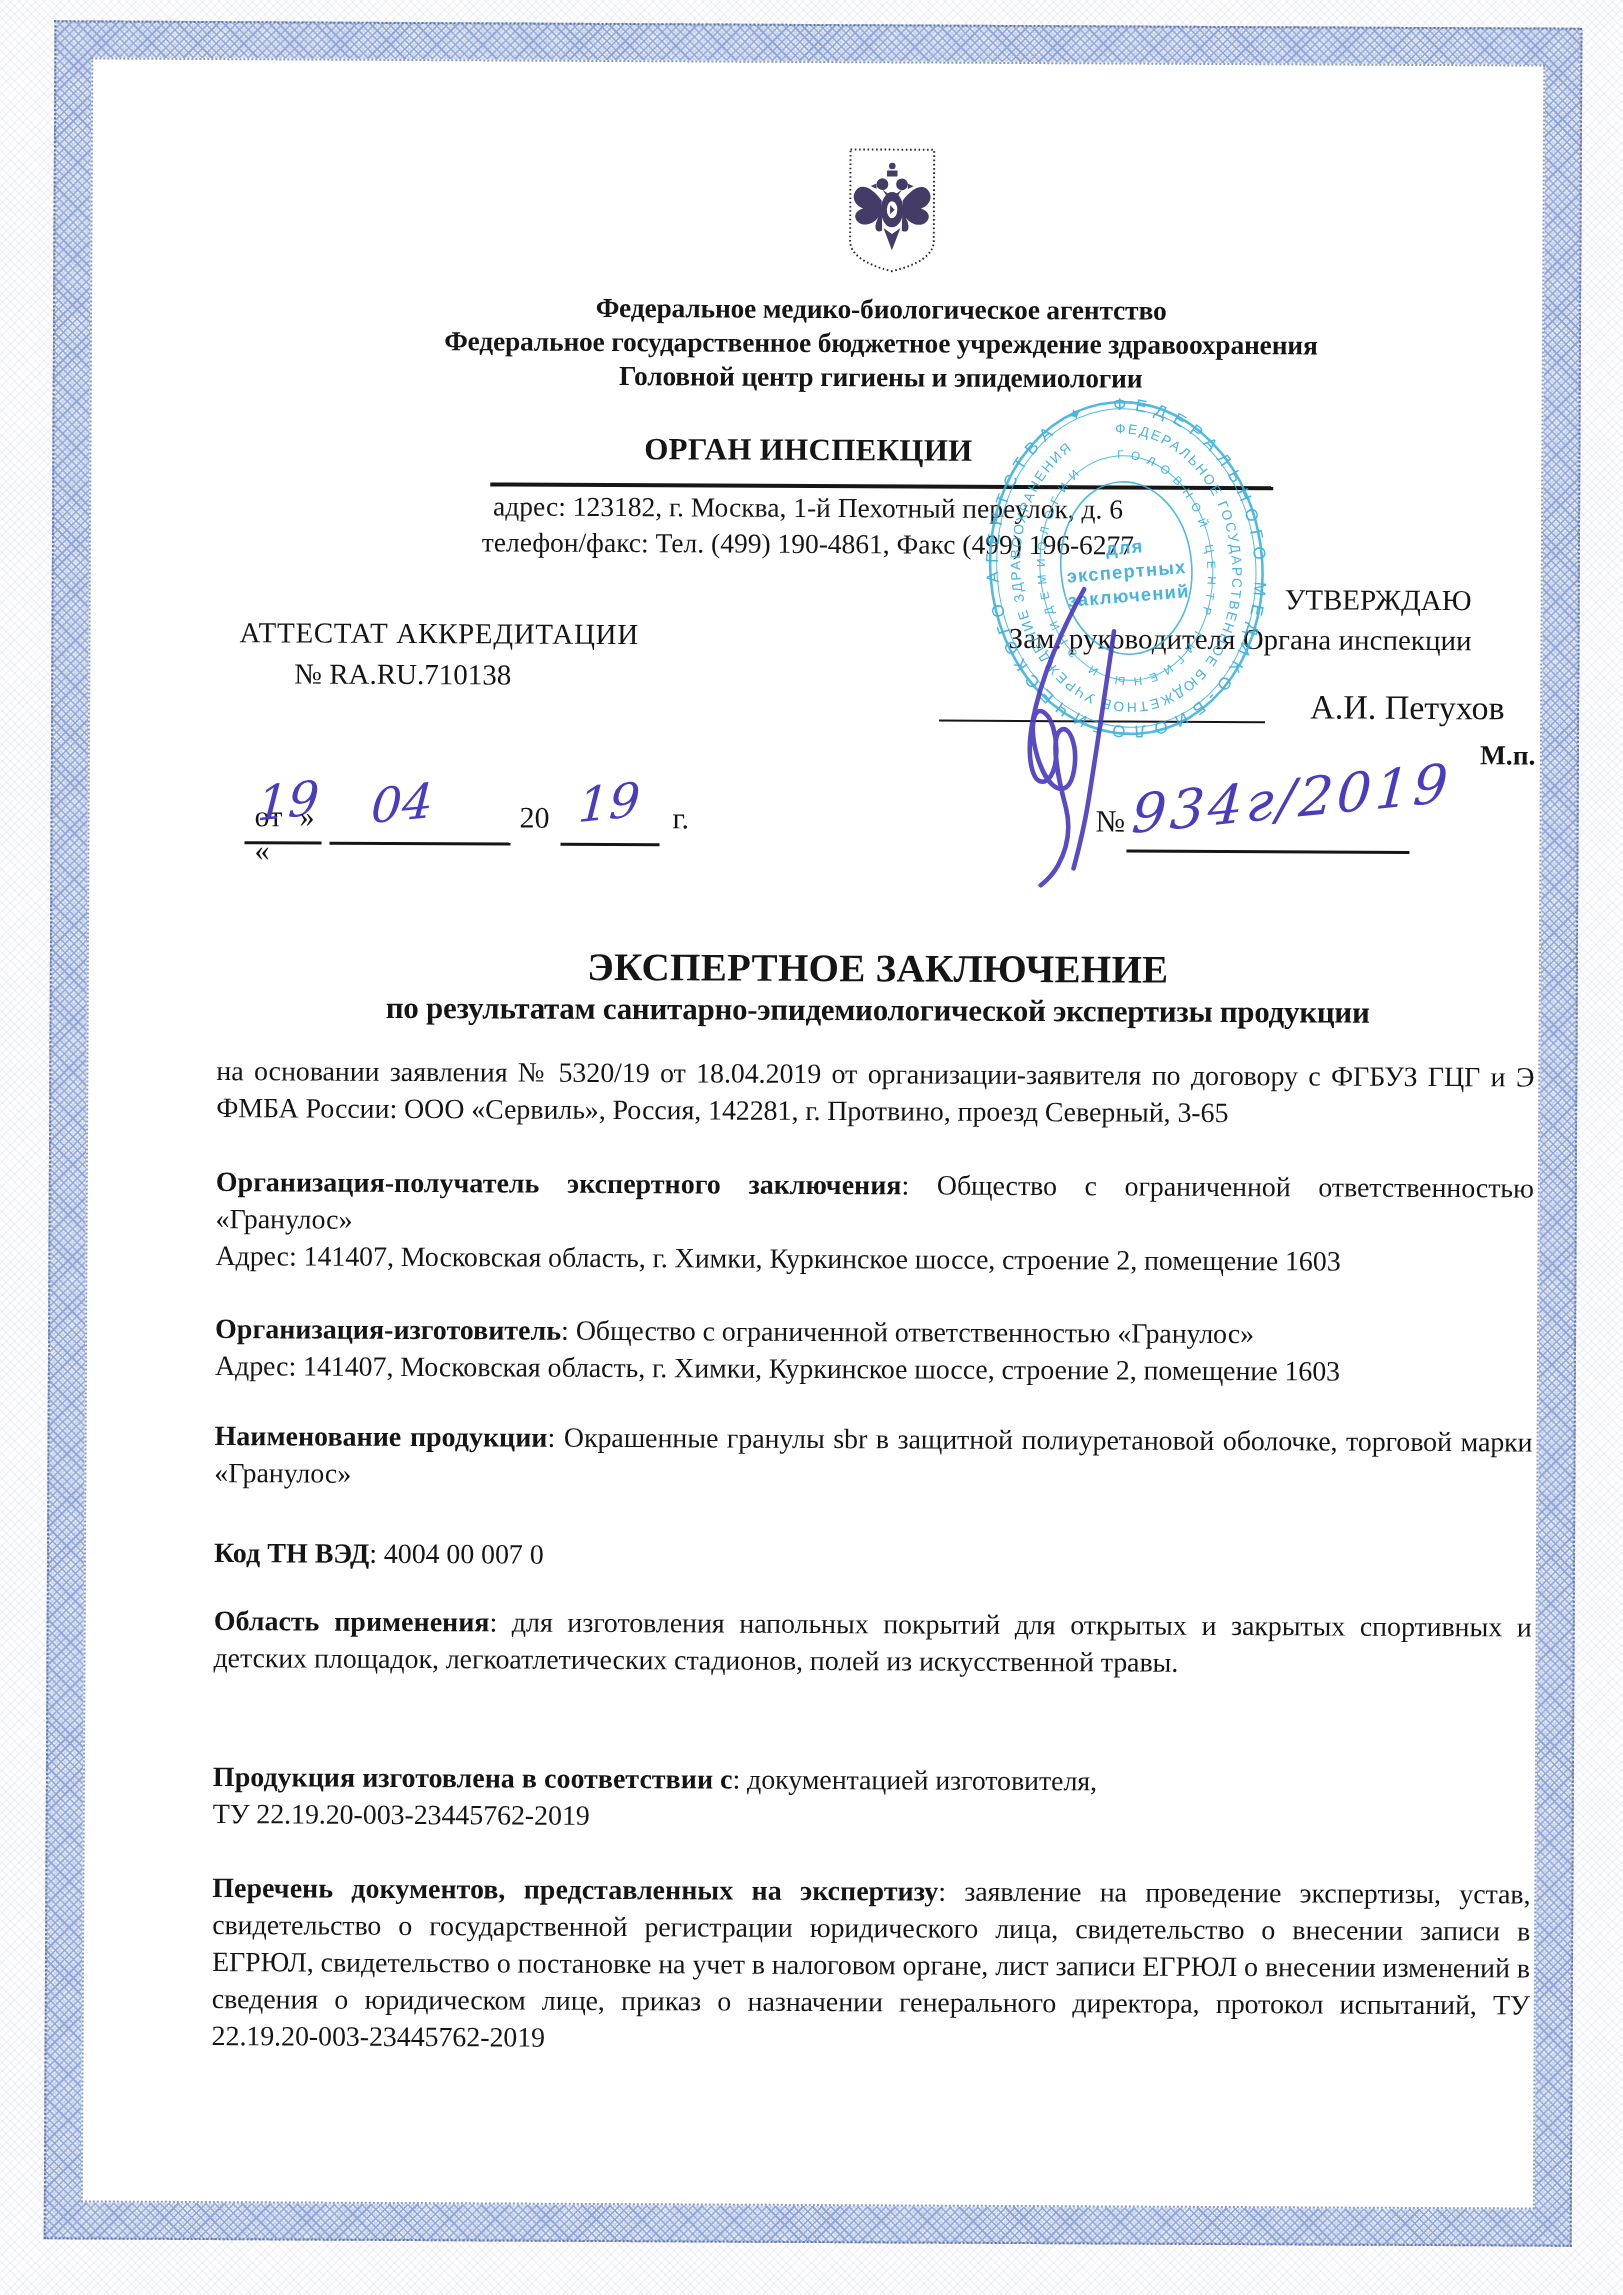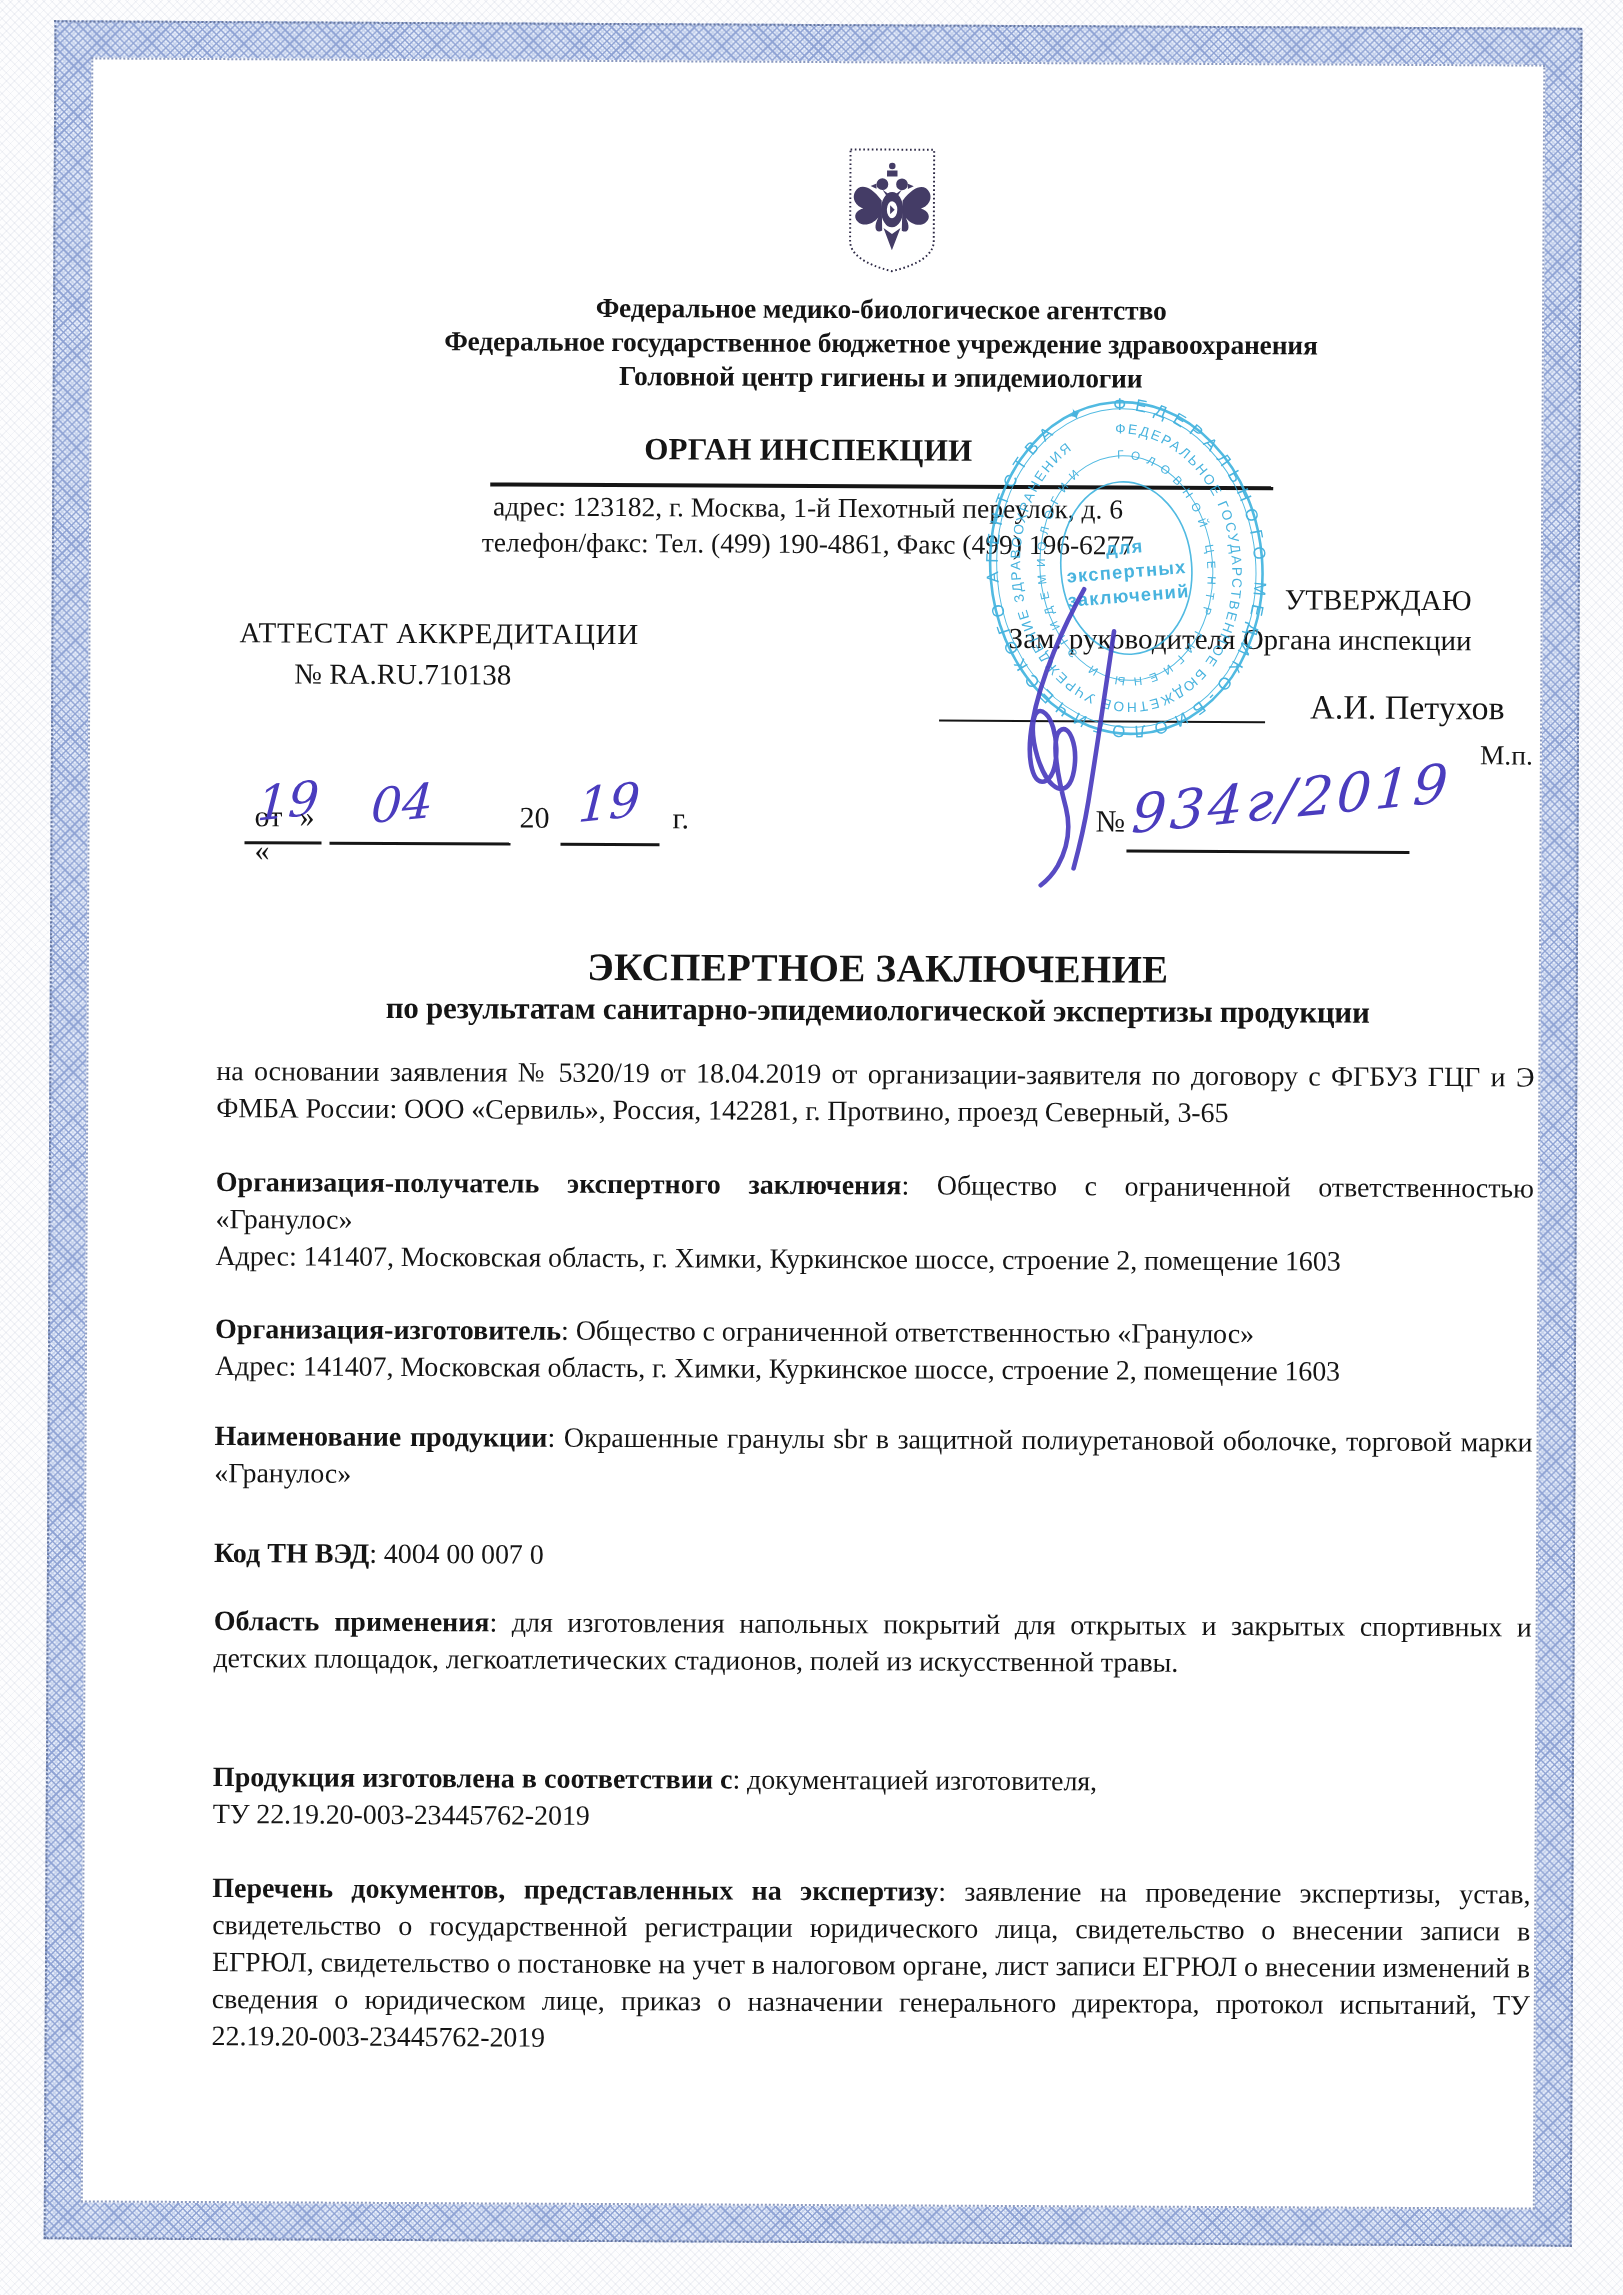--- a/index.html
+++ b/index.html
@@ -29,21 +29,21 @@
   .organ-rule{position:absolute;left:487px;top:484px;width:783px;height:3.9px;background:#161616;}
   .organ-addr{position:absolute;left:216px;top:492px;width:1178px;text-align:center;font-size:27.5px;}
   .organ-phone{position:absolute;left:216px;top:528px;width:1178px;text-align:center;font-size:27.5px;}
   
   .attest1{position:absolute;left:237px;top:619px;font-size:29px;letter-spacing:0.7px;}
   .attest2{position:absolute;left:292px;top:660px;font-size:29px;}
   .approve{position:absolute;left:936px;top:581px;width:533px;text-align:right;font-size:29px;}
   .approve-pos{position:absolute;left:916px;top:621px;width:553px;text-align:right;font-size:29px;}
   .sig-rule{position:absolute;left:937px;top:691px;width:326px;height:27.5px;border-bottom:2.6px solid #161616;}
   .sig-name{position:absolute;left:1272px;top:686px;font-size:34px;margin-left:36px;}
-  .seal-mark{position:absolute;left:1478px;top:736px;font-size:27.5px;}
+  .seal-mark{position:absolute;left:1478px;top:736px;font-size:27.5px;font-weight:bold;}
   
   .date-row{position:absolute;left:225px;top:802px;font-size:30px;}
   .dt{position:absolute;top:0;}
   .u-line{position:absolute;height:42px;border-bottom:3.3px solid #161616;top:0px;}
   .ink{font-family:"DejaVu Serif",serif;font-style:italic;color:#4a3cbe;position:absolute;
        transform:skewX(-9deg) rotate(-6deg);}
   .num-prefix{position:absolute;left:1094px;top:802px;font-size:31px;}
   .num-line{position:absolute;left:1125px;top:806px;width:283px;height:42px;border-bottom:3.3px solid #161616;}
   .num-ink{left:1132px;top:765px;font-size:54px;letter-spacing:3.3px;}
   

